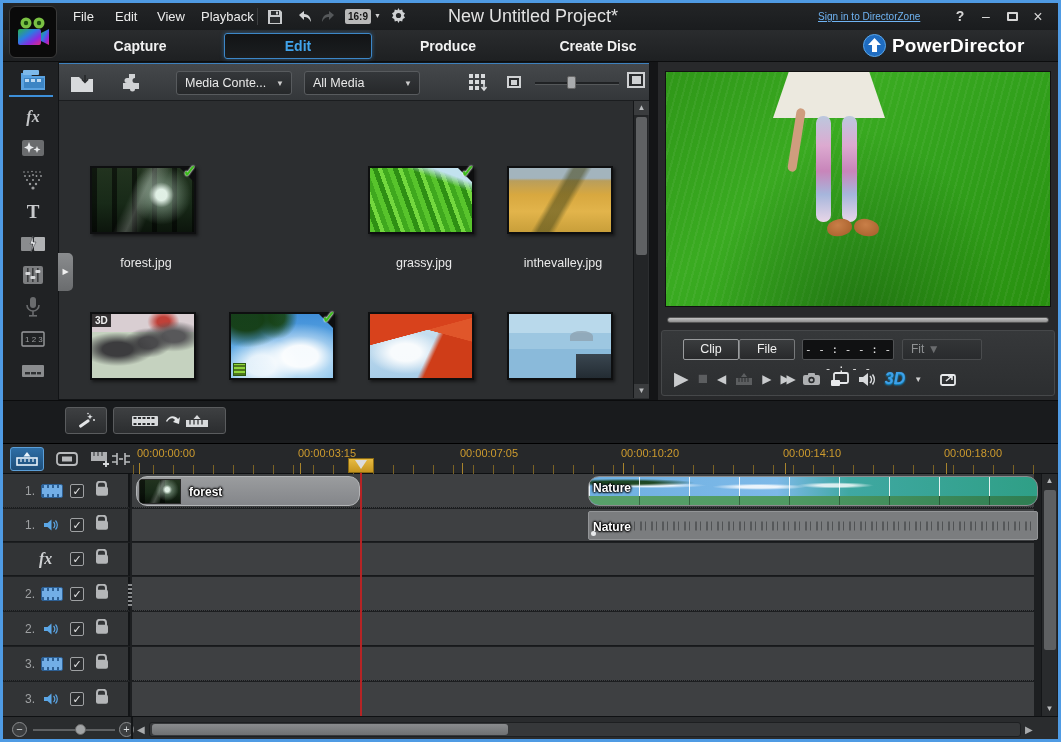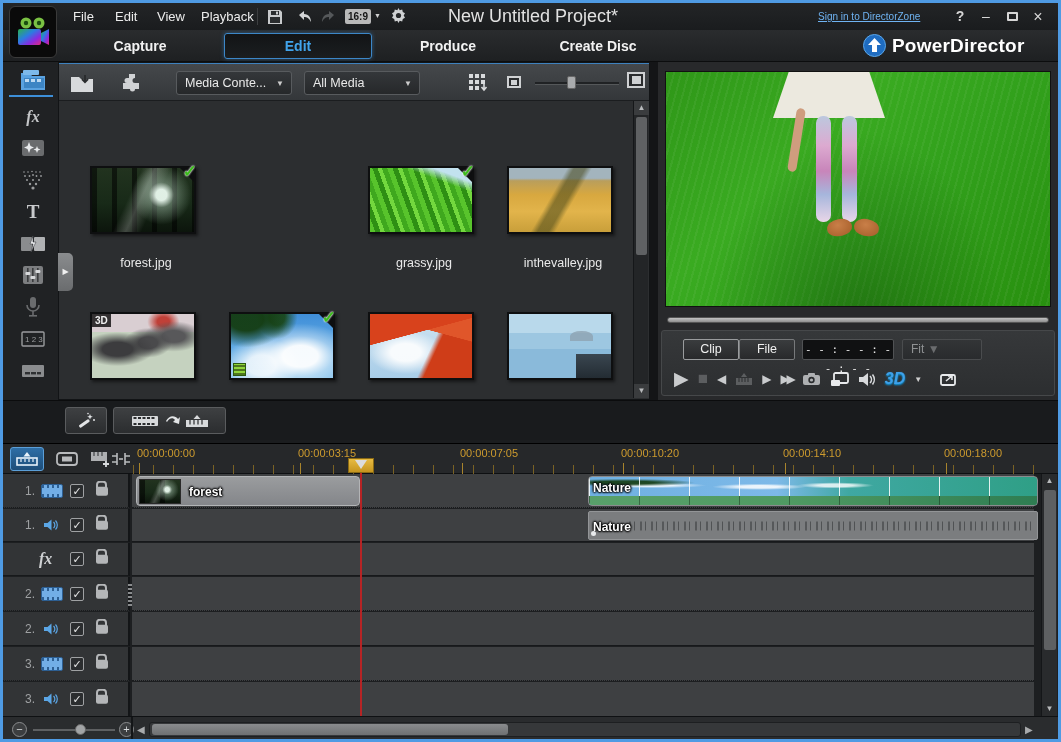--- a/index.html
+++ b/index.html
@@ -171,21 +171,21 @@
       background-size:100% 3px,100% 3px;background-position:0 0,0 100%;background-repeat:no-repeat;}
   .tico-audio{position:absolute;left:40px;top:50%;transform:translateY(-50%);}
   .trk-fx{position:absolute;left:36px;top:50%;transform:translateY(-50%);
           font-family:"Liberation Serif",serif;font-style:italic;font-weight:bold;font-size:16px;color:#cfd1d3;}
   .cbx{position:absolute;left:67px;top:50%;transform:translateY(-50%);width:14px;height:14px;background:#2b2d2f;
        border:1px solid #9fa1a3;color:#e8e8e8;font-size:11px;line-height:13px;text-align:center;border-radius:2px;}
   .lock{position:absolute;left:93px;top:50%;transform:translateY(-46%);width:12px;height:9px;background:#b4b6b8;border-radius:2px;}
   .lock:before{content:"";position:absolute;left:0px;top:-6px;width:7px;height:6px;border:2px solid #b4b6b8;
        border-bottom:none;border-radius:4px 4px 0 0;}
 
-  .clip{position:absolute;border:1px solid #b2b4b6;border-radius:4px;background:linear-gradient(180deg,#9a9c9e,#84868a);
+  .clip{position:absolute;border:1px solid #b2b4b6;border-radius:11px;background:linear-gradient(180deg,#9a9c9e,#84868a);
         overflow:hidden;z-index:10;}
   .clip-label{position:absolute;font-size:12px;font-weight:bold;color:#fff;
         text-shadow:-1px 0 2px #000,1px 0 2px #000,0 -1px 2px #000,0 1px 2px #000;}
   .clip-thumb{position:absolute;left:2px;top:2px;width:42px;height:25px;border:1px solid #2a2a2a;}
   .filmstrip{background:
       repeating-linear-gradient(90deg, rgba(255,255,255,.85) 0 1px, transparent 1px 50px),
       radial-gradient(ellipse at 8% 20%, rgba(20,60,16,.9) 0 5%, transparent 12%),
       radial-gradient(ellipse at 14% 30%, rgba(255,255,255,.8) 0 4%, transparent 10%),
       radial-gradient(ellipse at 38% 35%, rgba(255,255,255,.85) 0 5%, transparent 12%),
       radial-gradient(ellipse at 55% 30%, rgba(255,255,255,.8) 0 5%, transparent 11%),

